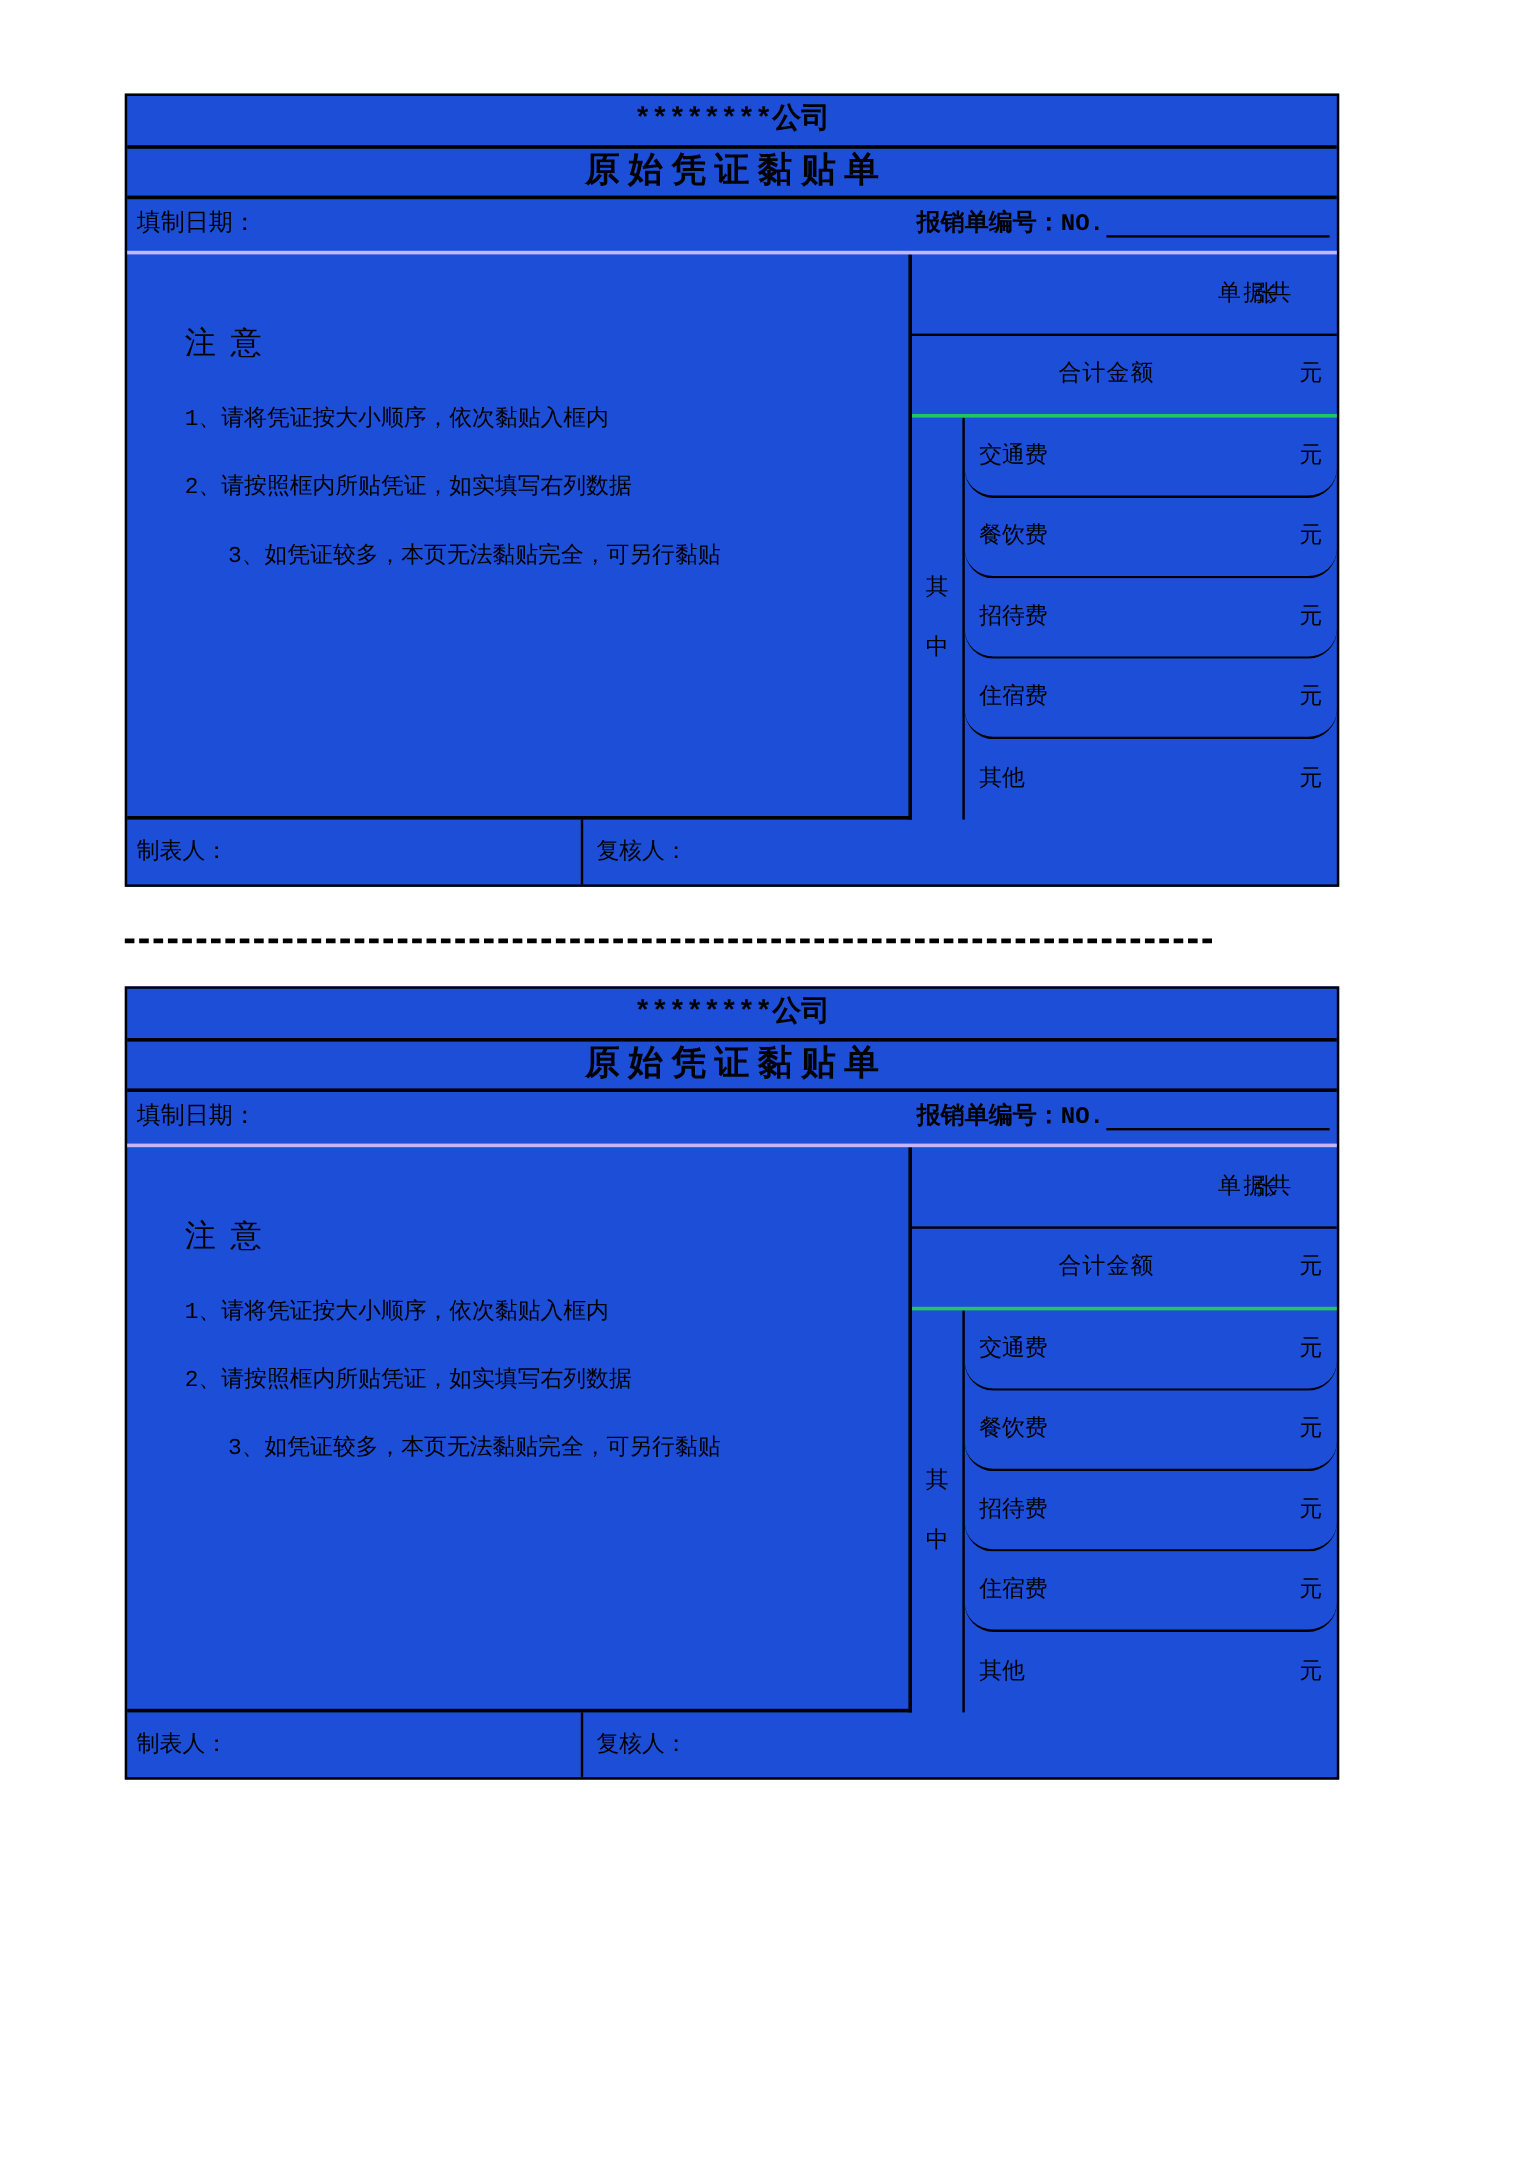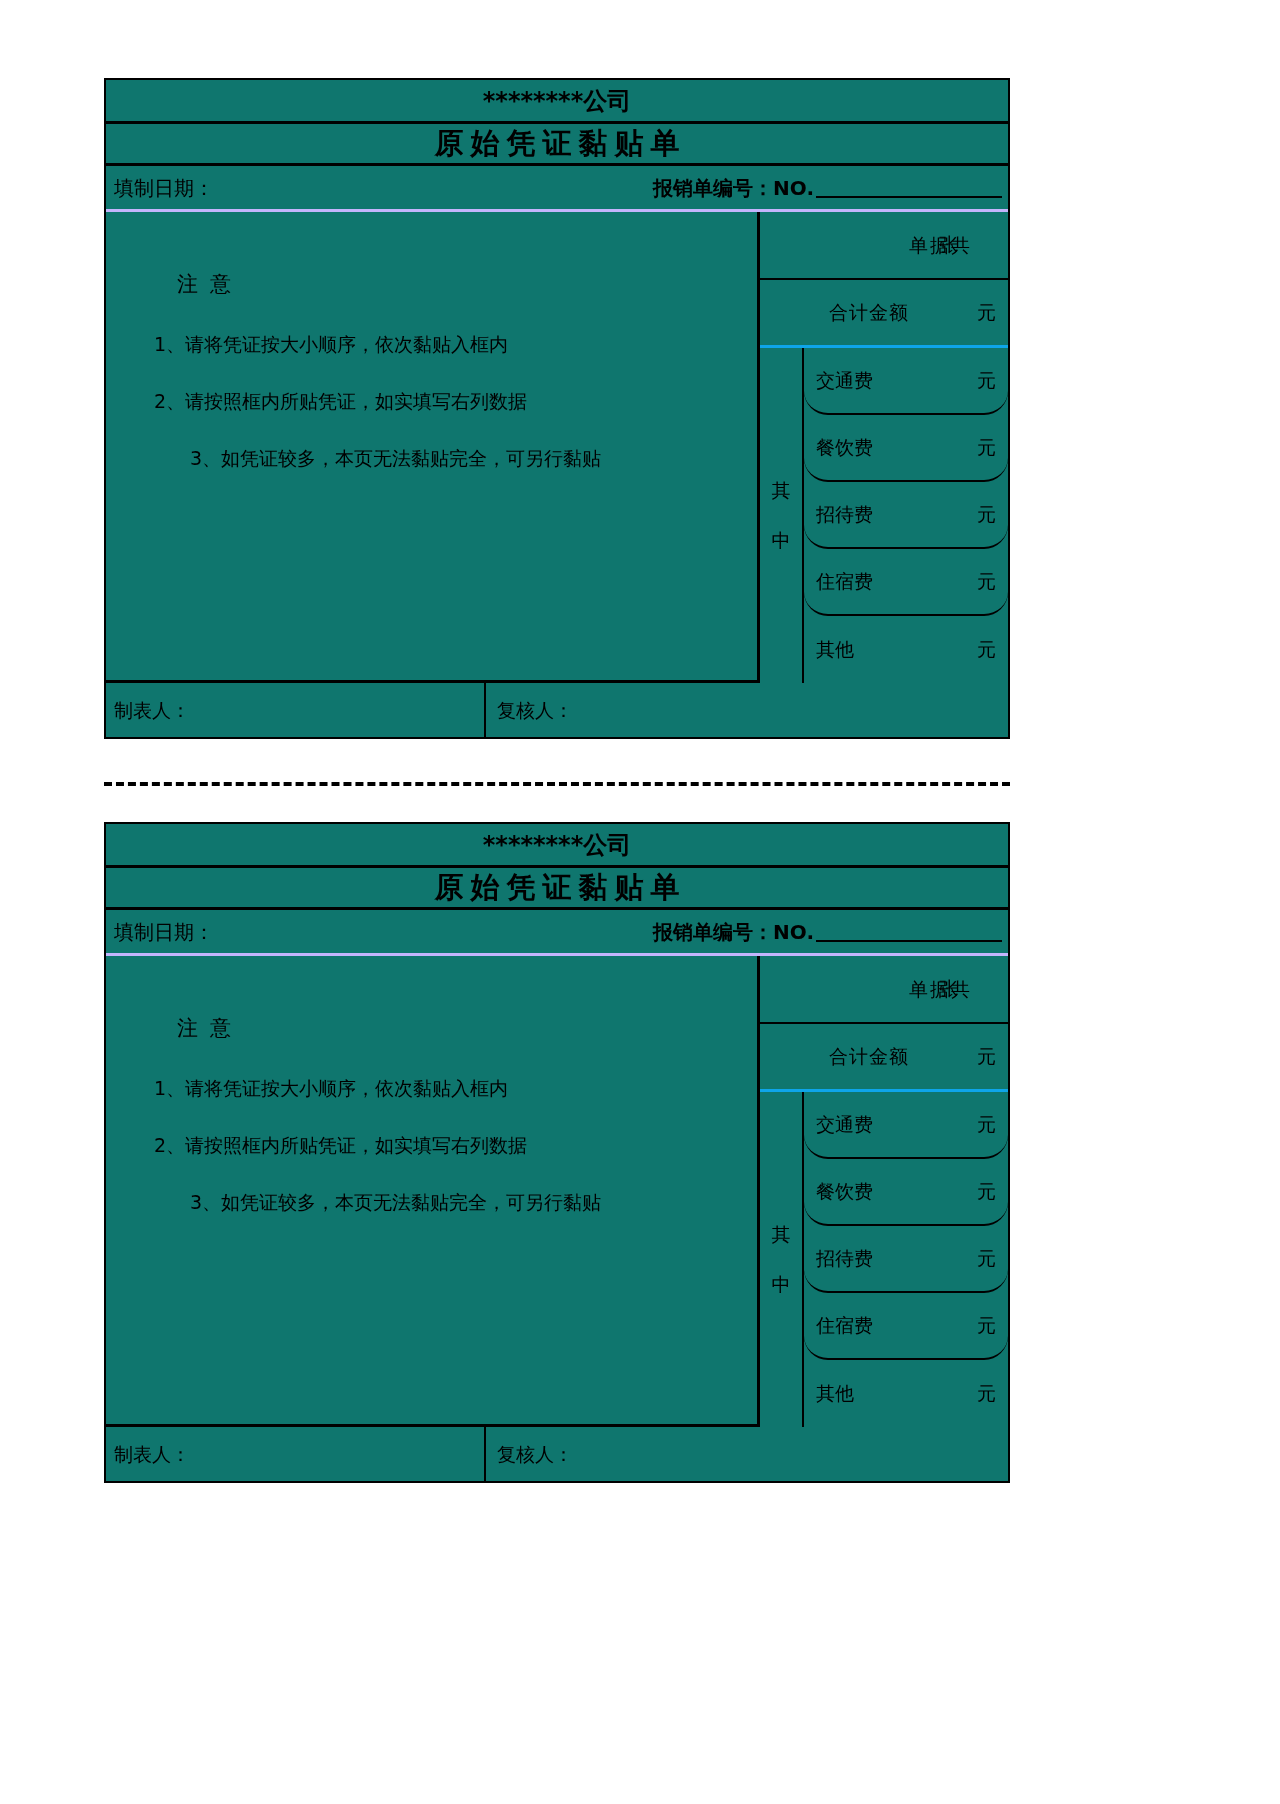--- a/index.html
+++ b/index.html
@@ -22,23 +22,24 @@
     left: 0;
     top: 0;
     width: 1280px;
     height: 1804px;
   }
 
   
   .form {
     position: absolute;
     left: 104px;
-    width: 906px;
+    width: 1012px;
     border: 2px solid #000;
-    background: #0f766e;
+    background: #1d4ed8;
+    font-family: Liberation Mono, monospace;
   }
   .form.first { top: 78px; }
   .form.second { top: 822px; }
 
   
   .row-company {
     height: 44px;
     border-bottom: 3px solid #000;
     display: flex;
     align-items: center;
@@ -102,25 +103,24 @@
     align-items: stretch;
   }
 
   .notice-box {
     width: 654px;
     border-right: 3px solid #000;
     border-bottom: 3px solid #000;
     padding: 62px 0 0 48px;
   }
   .notice-title {
-    font-size: 21px;
+    font-size: 26px;
     letter-spacing: 12px;
     margin-bottom: 40px;
     line-height: 1;
-    margin-left: 23px;
   }
   .notice-item {
     font-size: 19px;
     line-height: 1;
     margin-bottom: 38px;
   }
   .notice-item:last-child { margin-bottom: 0; margin-left: 36px; }
 
   
   .figures {
@@ -128,21 +128,21 @@
     display: flex;
     flex-direction: column;
   }
   .fig-row {
     display: flex;
     align-items: center;
     border-bottom: 2px solid #000;
     position: relative;
   }
   .fig-row.tall { height: 68px; }
-  .fig-row.total { height: 68px; border-bottom: 3px solid #0ea5e9; text-align: right; }
+  .fig-row.total { height: 68px; border-bottom: 3px solid #22c55e; text-align: right; }
   .fig-row.sub { height: 67px; }
   .fig-row.sub:last-child { border-bottom: none; }
 
   .fig-label {
     font-size: 19px;
     line-height: 1;
   }
   .fig-unit {
     font-size: 19px;
     line-height: 1;

